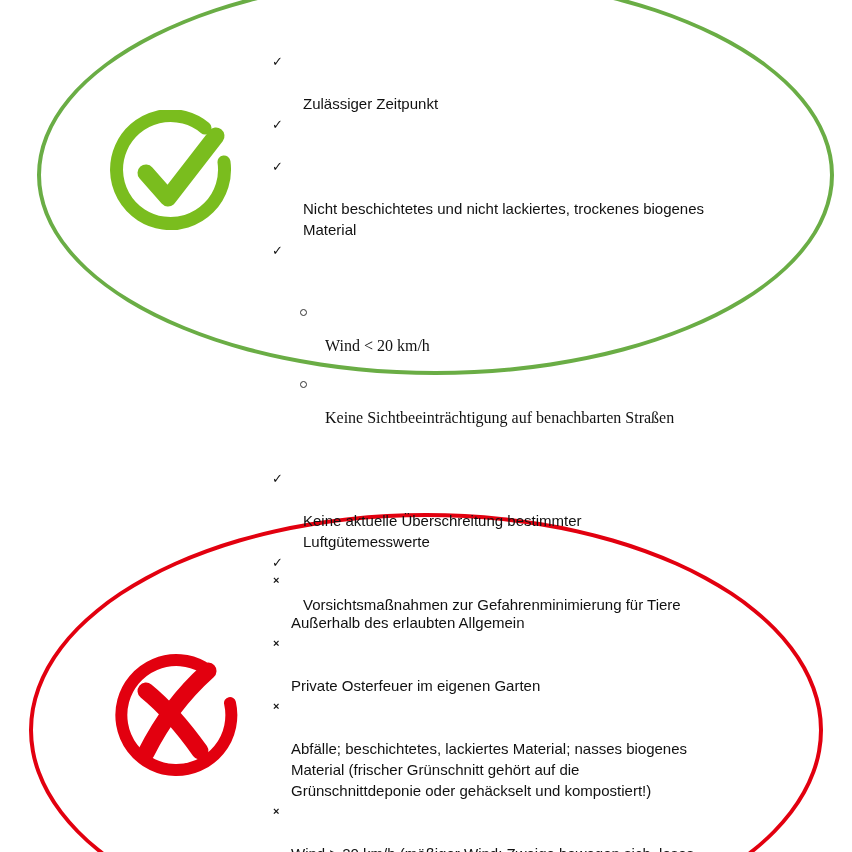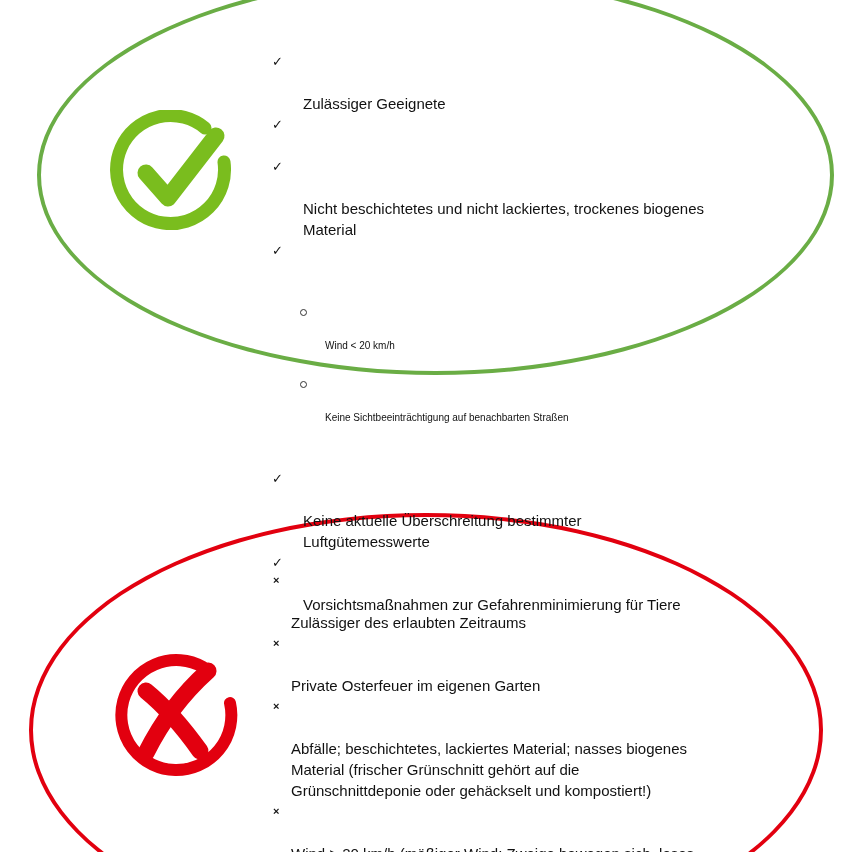--- a/index.html
+++ b/index.html
@@ -73,23 +73,24 @@
       left: 1px;
     }
     .sublist {
       list-style: none;
       margin: 0 0 0 0;
       padding: 0;
       margin-left: -9px;
     }
     .subitem {
       position: relative;
-      font-size: 10px;
+      font-size: 16px;
       line-height: 17px;
       padding-left: 31px;
+      font-family: Liberation Serif, serif;
     }
     .sub-bullet {
       position: absolute;
       left: 6px;
       top: 6px;
       width: 5px;
       height: 5px;
       border: 1px solid #333;
       border-radius: 50%;
     }
@@ -107,21 +108,21 @@
 
 <svg id="cross-icon" class="big-icon" viewBox="0 0 130 130">
   <path d="M 95 14 A 55 55 0 1 0 122 50" fill="none" stroke="#e2000f" stroke-width="12" stroke-linecap="round"></path>
   <path d="M 38 38 Q 65 60 92 98" fill="none" stroke="#e2000f" stroke-width="17" stroke-linecap="round"></path>
   <path d="M 100 18 Q 62 52 38 100" fill="none" stroke="#e2000f" stroke-width="17" stroke-linecap="round"></path>
 </svg>
 
 <ul id="allowed-list" class="list">
   <li class="item">
     <span class="bullet">✓</span>
-    <span>Zulässiger Geeignete</span>
+    <span>Zulässiger Zeitpunkt</span>
   </li>
   <li class="item">
     <span class="bullet">✓</span>
   </li>
   <li class="item">
     <span class="bullet">✓</span>
     <span>Nicht beschichtetes und nicht lackiertes, trockenes biogenes
 Material</span>
   </li>
   <li class="item">
@@ -144,21 +145,21 @@
   </li>
   <li class="item">
     <span class="bullet">✓</span>
     <span>Vorsichtsmaßnahmen zur Gefahrenminimierung für Tiere</span>
   </li>
 </ul>
 
 <ul id="forbidden-list" class="list">
   <li class="item">
     <span class="bullet bullet-x">×</span>
-    <span>Zulässiger des erlaubten Zeitraums</span>
+    <span>Außerhalb des erlaubten Allgemein</span>
   </li>
   <li class="item">
     <span class="bullet bullet-x">×</span>
     <span>Private Osterfeuer im eigenen Garten</span>
   </li>
   <li class="item">
     <span class="bullet bullet-x">×</span>
     <span>Abfälle; beschichtetes, lackiertes Material; nasses biogenes
 Material (frischer Grünschnitt gehört auf die
 Grünschnittdeponie oder gehäckselt und kompostiert!)</span>

